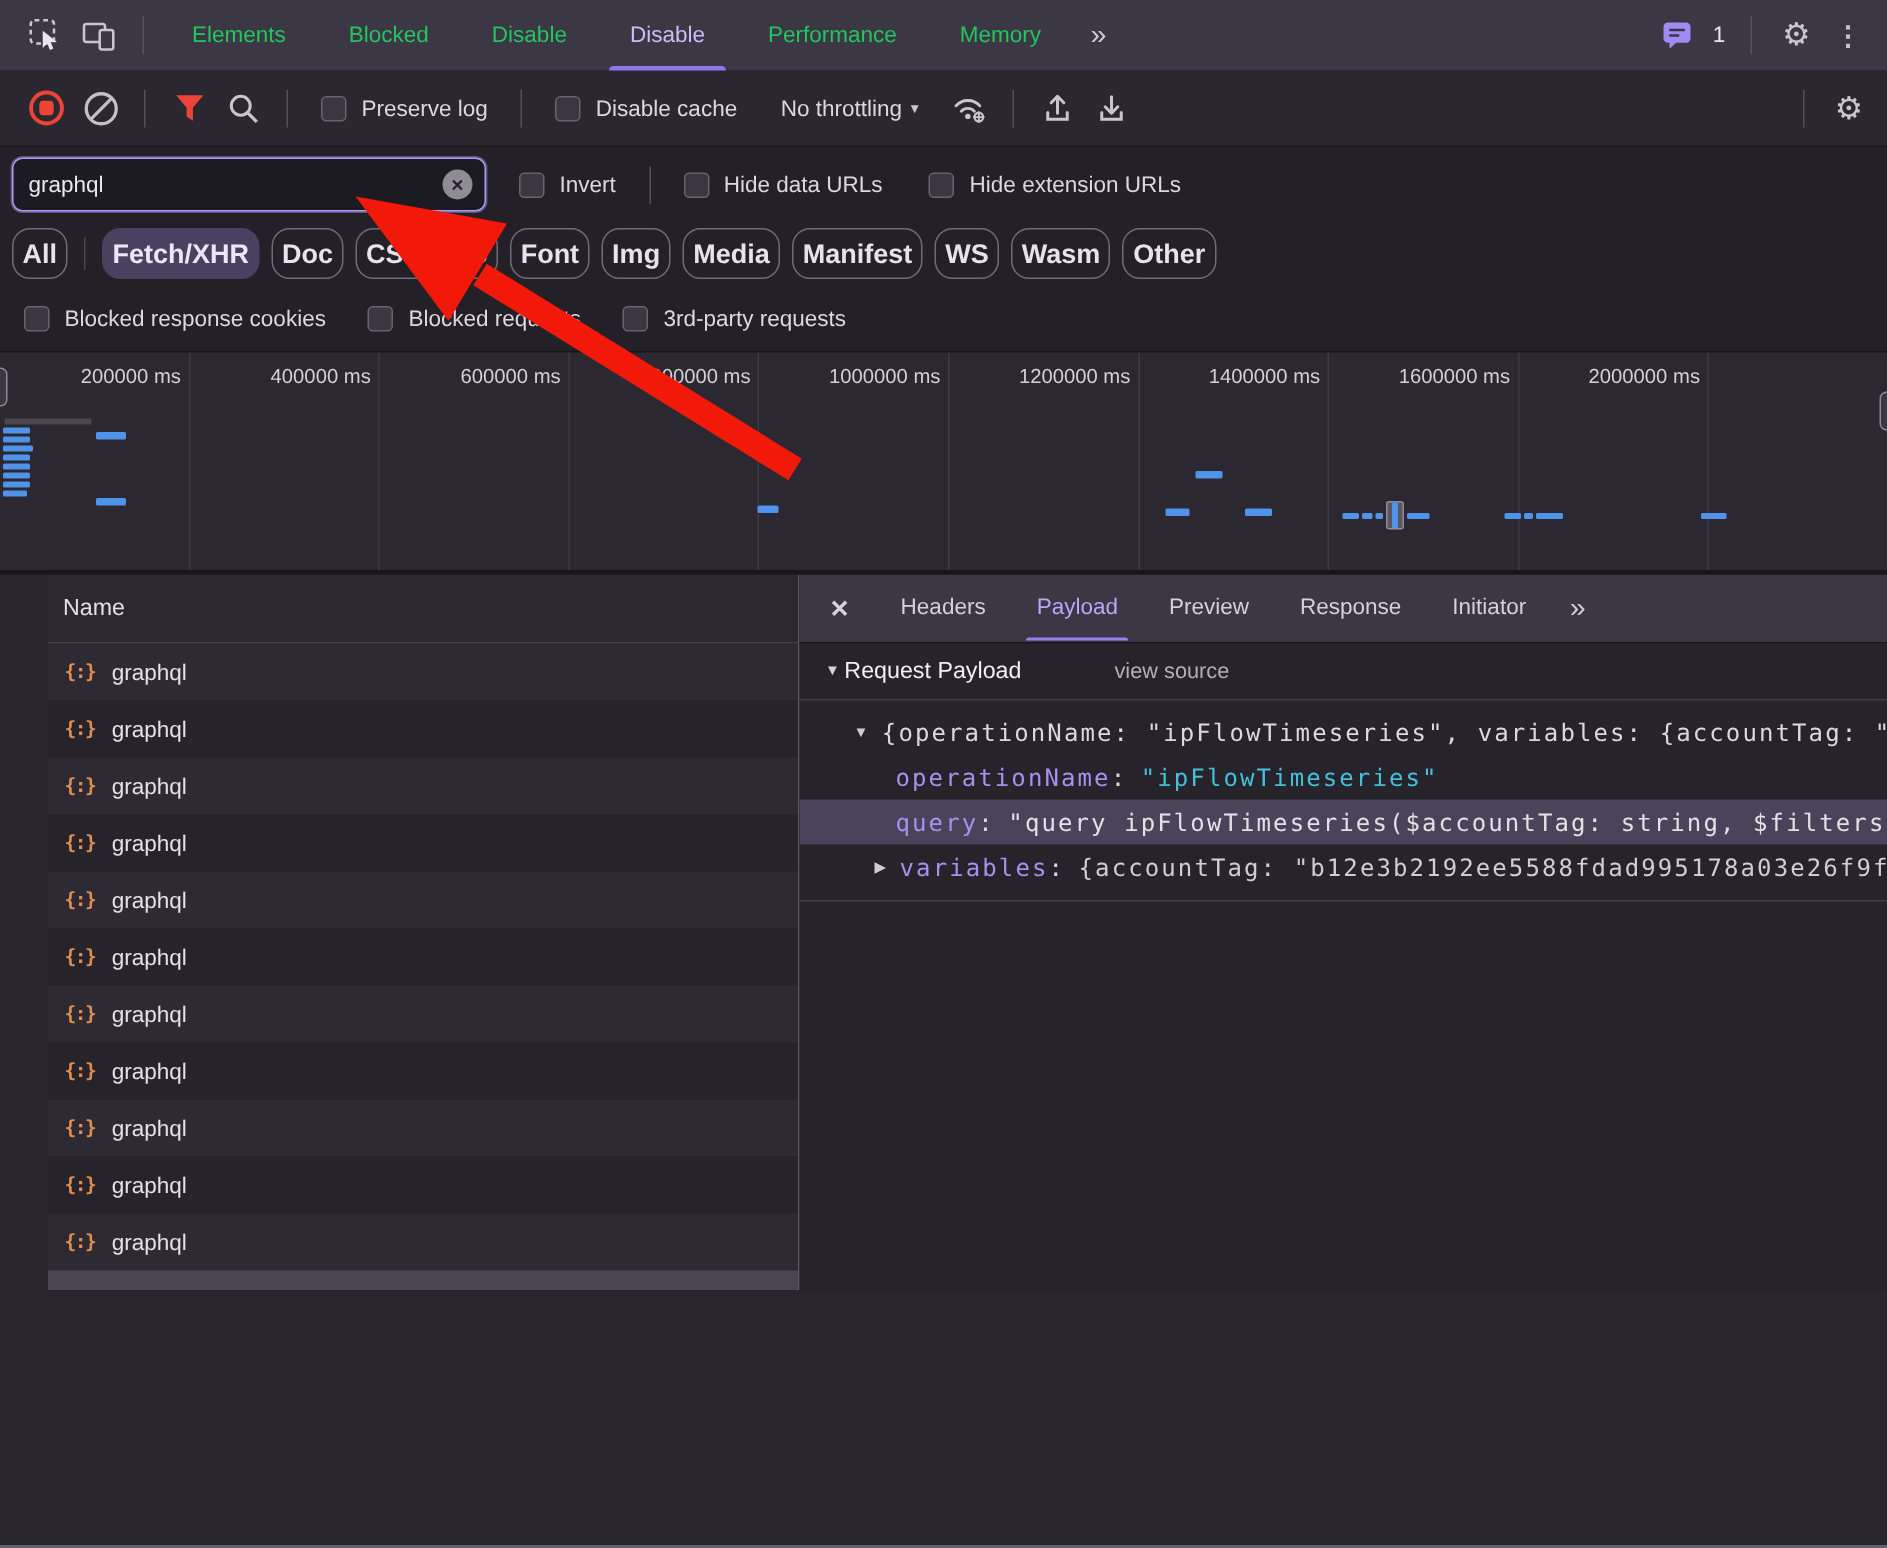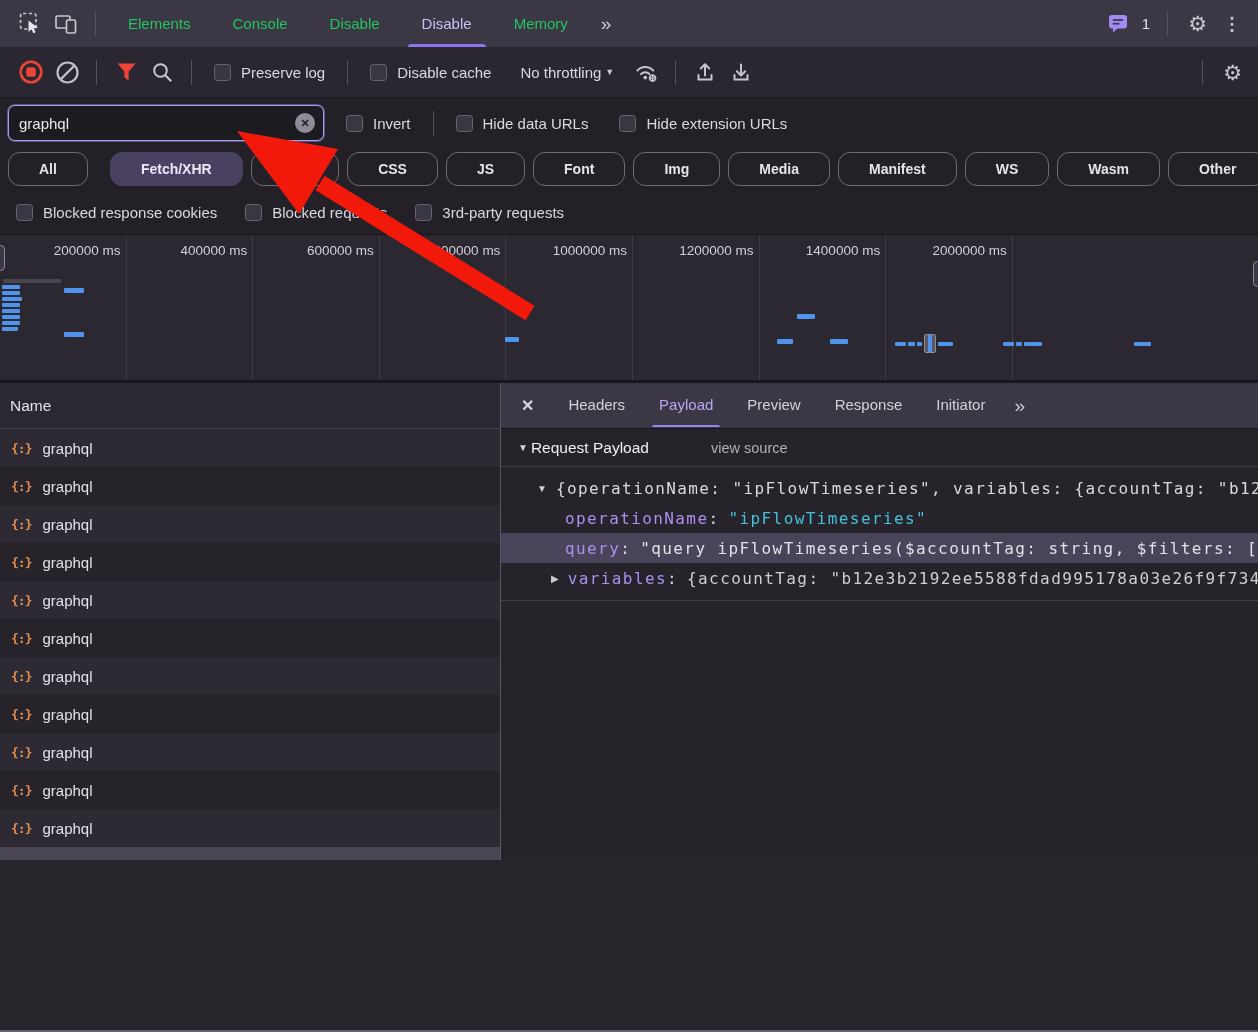--- a/index.html
+++ b/index.html
@@ -30,41 +30,41 @@
   .dd-tri{font-size:9px;color:#c9c6cf;}
 
   
   .filter-row{height:50px;background:#232028;display:flex;align-items:center;padding-left:8px;}
   .filter-input{width:296px;height:34px;background:#1d1b22;border:1.5px solid #a99cee;border-radius:7px;
                 display:flex;align-items:center;padding:0 8px 0 10px;box-shadow:0 0 0 1px #5d5484;}
   .filter-text{font-size:15px;color:#eae8ee;flex:1;}
   .clear-x{width:20px;height:20px;border-radius:50%;background:#8f8c97;color:#232028;font-size:11px;font-weight:bold;
            display:flex;align-items:center;justify-content:center;flex:none;}
   .chips-row{height:42px;background:#232028;display:flex;align-items:center;padding-left:8px;gap:8px;}
-  .chip{height:32px;display:flex;align-items:center;padding:0 30px;border:1.5px solid #6f6b78;border-radius:12px;
-        font-size:14px;font-weight:bold;color:#e6e4ea;white-space:nowrap;}
+  .chip{height:32px;display:flex;align-items:center;padding:0 6px;border:1.5px solid #6f6b78;border-radius:12px;
+        font-size:18px;font-weight:bold;color:#e6e4ea;white-space:nowrap;}
   .chip.selected{background:#4a4160;border-color:#4a4160;color:#ece6fb;}
   .chip-div{width:1px;height:22px;background:#4a4650;margin:0 3px;}
   .blocked-row{height:44px;background:#232028;display:flex;align-items:center;padding-left:16px;}
   .blocked-row .cb-group{margin:0 28px 0 0;}
 
   
   .overview{position:relative;height:145px;background:#2b2831;border-top:1px solid #18161c;border-bottom:3px solid #18161c;overflow:hidden;}
   .ov-cols{display:flex;height:100%;}
   .ov-col{width:126.6px;flex:none;border-right:1px solid #3e3a45;text-align:right;
           padding:8px 5px 0 0;font-size:13.5px;color:#d3d0d9;box-sizing:border-box;}
   .bar{position:absolute;border-radius:1px;}
   .bar-blue{background:#4f93ea;}
   .bar-gray{background:#4a4750;}
   .bar-selected{background:#5a5662;border:1px solid #908d9a;border-radius:2px;display:flex;justify-content:center;box-sizing:border-box;}
   .bar-sel-inner{width:4px;height:100%;background:#4f93ea;}
   .ov-handle{position:absolute;width:9px;height:26px;background:#3b3744;border:1.5px solid #8f8c99;border-radius:5px;box-sizing:border-box;}
 
   
-  .main{display:flex;height:477px;}
+  .main{display:flex;height:477px;margin-left:32px;}
   .left{width:500px;flex:none;border-right:1.5px solid #5a5763;display:flex;flex-direction:column;background:#25222a;}
   .list-header{height:45px;flex:none;background:#2b2831;border-bottom:1px solid #45414b;display:flex;align-items:center;
                padding-left:10px;font-size:15.5px;color:#e2e0e6;}
   .rows{flex:1;overflow:hidden;}
   .row{height:38px;display:flex;align-items:center;padding-left:11px;font-size:15px;color:#e4e2e8;gap:11px;}
   .row.odd{background:#2d2a33;}
   .row.even{background:#26232b;}
   .row.selected{background:#4a4651;}
   .row-icon{font-family:"DejaVu Sans Mono",monospace;font-weight:bold;color:#e08d50;font-size:13px;letter-spacing:-1px;}
 
@@ -111,23 +111,24 @@
     </span>
     <span class="tool-icon">
       <svg class="icon" width="24" height="22" viewBox="0 0 24 22">
         <rect x="2" y="3" width="14" height="12" rx="1.5" fill="none" stroke="#c8c5ce" stroke-width="1.7"></rect>
         <rect x="12.5" y="7" width="9" height="13" rx="1.5" fill="#3b3744" stroke="#c8c5ce" stroke-width="1.7"></rect>
       </svg>
     </span>
     <span class="vdiv"></span>
     <div class="tabs-flex" id="main-tabs">
         <div class="tab">Elements</div>
-        <div class="tab">Console</div>
+        <div class="tab">Blocked</div>
         <div class="tab">Disable</div>
         <div class="tab selected">Disable</div>
+        <div class="tab">Performance</div>
         <div class="tab">Memory</div>
       </div>
     <span class="chev">»</span>
     <div class="right-group">
       <span class="tool-icon">
         <svg class="icon" width="20" height="19" viewBox="0 0 20 19">
           <rect x="1" y="1" width="18" height="13.5" rx="3" fill="#a18bf2"></rect>
           <path d="M5 14 L5 18.5 L10 14 Z" fill="#a18bf2"></path>
           <line x1="4.8" y1="6" x2="15.2" y2="6" stroke="#3b3744" stroke-width="1.7"></line>
           <line x1="4.8" y1="9.7" x2="11.5" y2="9.7" stroke="#3b3744" stroke-width="1.7"></line>
@@ -262,20 +263,21 @@
 
   <div class="overview">
     <div class="ov-cols" id="ov-cols">
         <div class="ov-col">200000 ms</div>
         <div class="ov-col">400000 ms</div>
         <div class="ov-col">600000 ms</div>
         <div class="ov-col">800000 ms</div>
         <div class="ov-col">1000000 ms</div>
         <div class="ov-col">1200000 ms</div>
         <div class="ov-col">1400000 ms</div>
+        <div class="ov-col">1600000 ms</div>
         <div class="ov-col">2000000 ms</div>
       </div>
     <div id="ov-bars">
         <div class="bar bar-gray" style="left: 3px; top: 44px; width: 58px; height: 4px;"></div>
         <div class="bar bar-blue" style="left: 2px; top: 50px; width: 18px; height: 4px;"></div>
         <div class="bar bar-blue" style="left: 2px; top: 56px; width: 18px; height: 4px;"></div>
         <div class="bar bar-blue" style="left: 2px; top: 62px; width: 20px; height: 4px;"></div>
         <div class="bar bar-blue" style="left: 2px; top: 68px; width: 18px; height: 4px;"></div>
         <div class="bar bar-blue" style="left: 2px; top: 74px; width: 18px; height: 4px;"></div>
         <div class="bar bar-blue" style="left: 2px; top: 80px; width: 18px; height: 4px;"></div>

